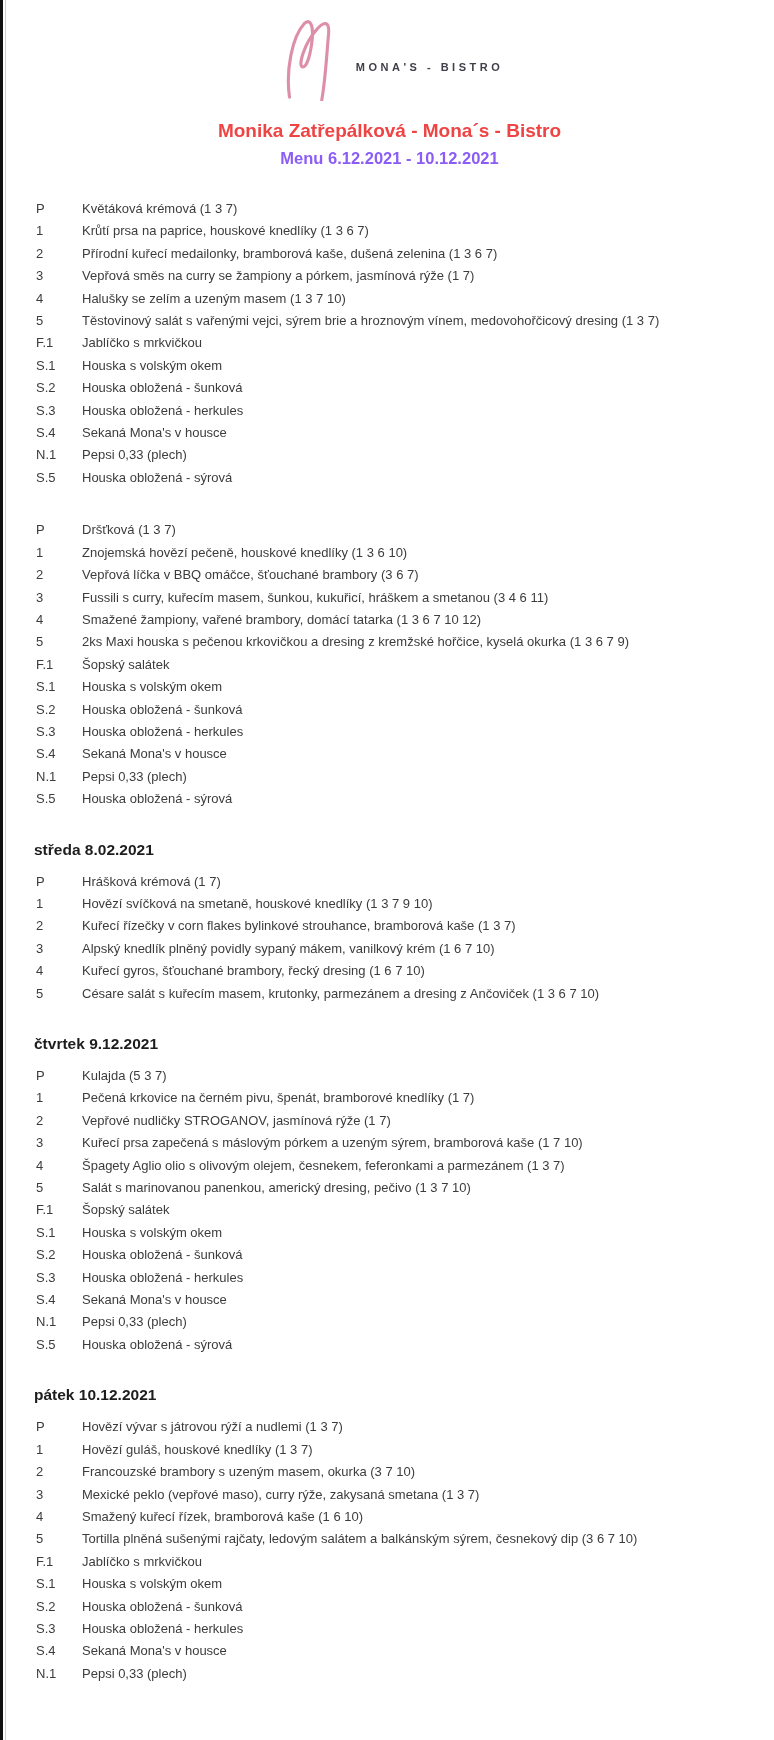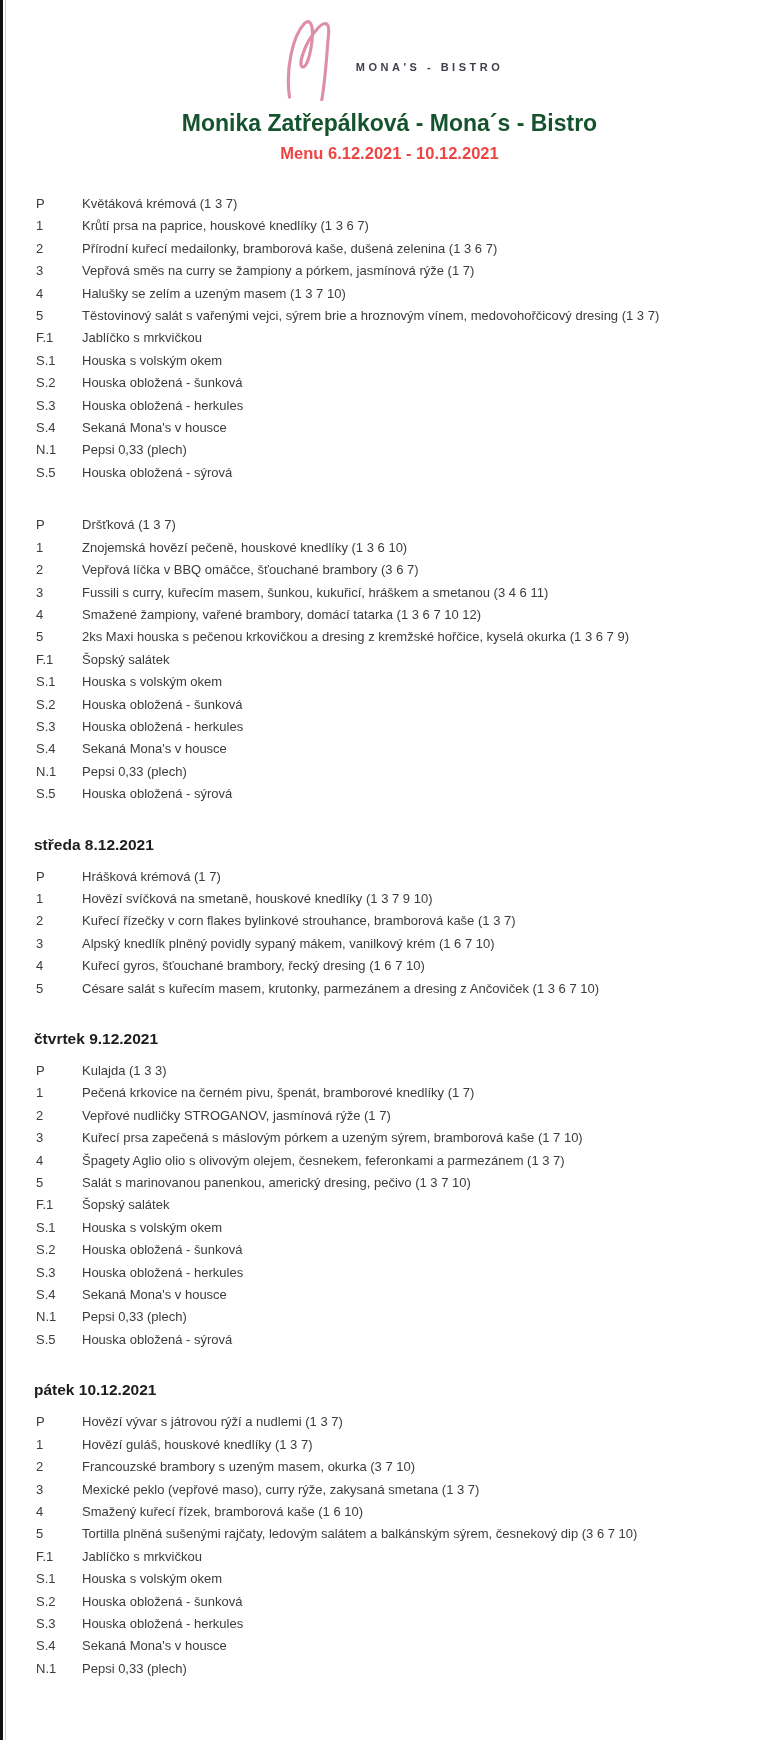--- a/index.html
+++ b/index.html
@@ -39,32 +39,32 @@
   }
   .brand-text {
     font-size: 11px;
     font-weight: 600;
     letter-spacing: 3.5px;
     color: #413e49;
     margin-left: 10px;
     margin-top: 22px;
   }
   h1.page-title {
-    margin: 8px 0 0 0;
+    margin: 18px 0 0 0;
     text-align: center;
-    font-size: 23px;
+    font-size: 19px;
     font-weight: bold;
-    color: #14532d;
+    color: #ef4444;
   }
   h2.page-subtitle {
     margin: 7px 0 0 0;
     text-align: center;
     font-size: 16.5px;
     font-weight: bold;
-    color: #ef4444;
+    color: #8b5cf6;
   }
   .contact-line {
     margin-top: 14px;
     text-align: center;
     font-size: 12.5px;
     color: #3d3d3d;
     white-space: nowrap;
   }
   
   .days {
@@ -218,21 +218,21 @@
         <div class="row">
           <span class="code">N.1</span>
           <span class="text">Pepsi 0,33 (plech)</span>
         </div>
         <div class="row">
           <span class="code">S.5</span>
           <span class="text">Houska obložená - sýrová</span>
         </div>
       </section>
       <section class="day">
-        <h3 class="day-title">středa 8.12.2021</h3>
+        <h3 class="day-title">středa 8.02.2021</h3>
         <div class="row">
           <span class="code">P</span>
           <span class="text">Hrášková krémová (1 7)</span>
         </div>
         <div class="row">
           <span class="code">1</span>
           <span class="text">Hovězí svíčková na smetaně, houskové knedlíky (1 3 7 9 10)</span>
         </div>
         <div class="row">
           <span class="code">2</span>
@@ -248,21 +248,21 @@
         </div>
         <div class="row">
           <span class="code">5</span>
           <span class="text">Césare salát s kuřecím masem, krutonky, parmezánem a dresing z Ančoviček (1 3 6 7 10)</span>
         </div>
       </section>
       <section class="day">
         <h3 class="day-title">čtvrtek 9.12.2021</h3>
         <div class="row">
           <span class="code">P</span>
-          <span class="text">Kulajda (1 3 3)</span>
+          <span class="text">Kulajda (5 3 7)</span>
         </div>
         <div class="row">
           <span class="code">1</span>
           <span class="text">Pečená krkovice na černém pivu, špenát, bramborové knedlíky (1 7)</span>
         </div>
         <div class="row">
           <span class="code">2</span>
           <span class="text">Vepřové nudličky STROGANOV, jasmínová rýže (1 7)</span>
         </div>
         <div class="row">

